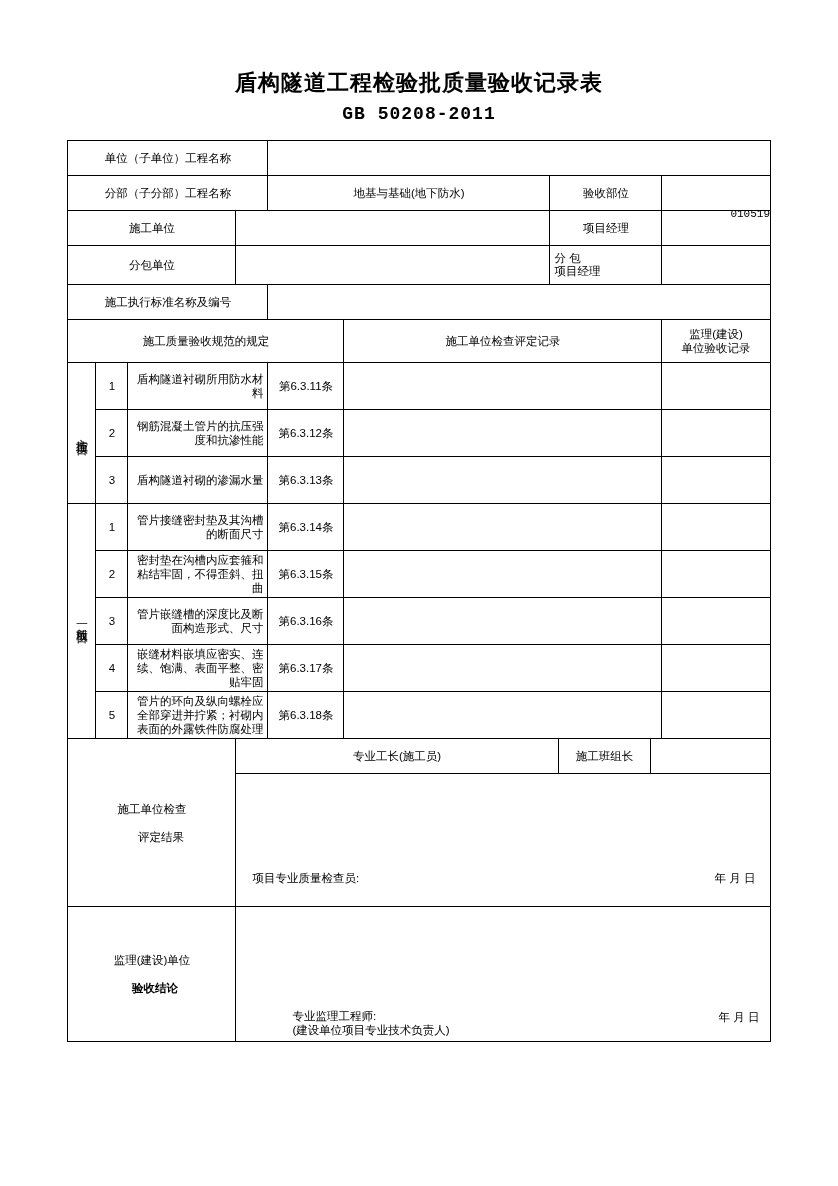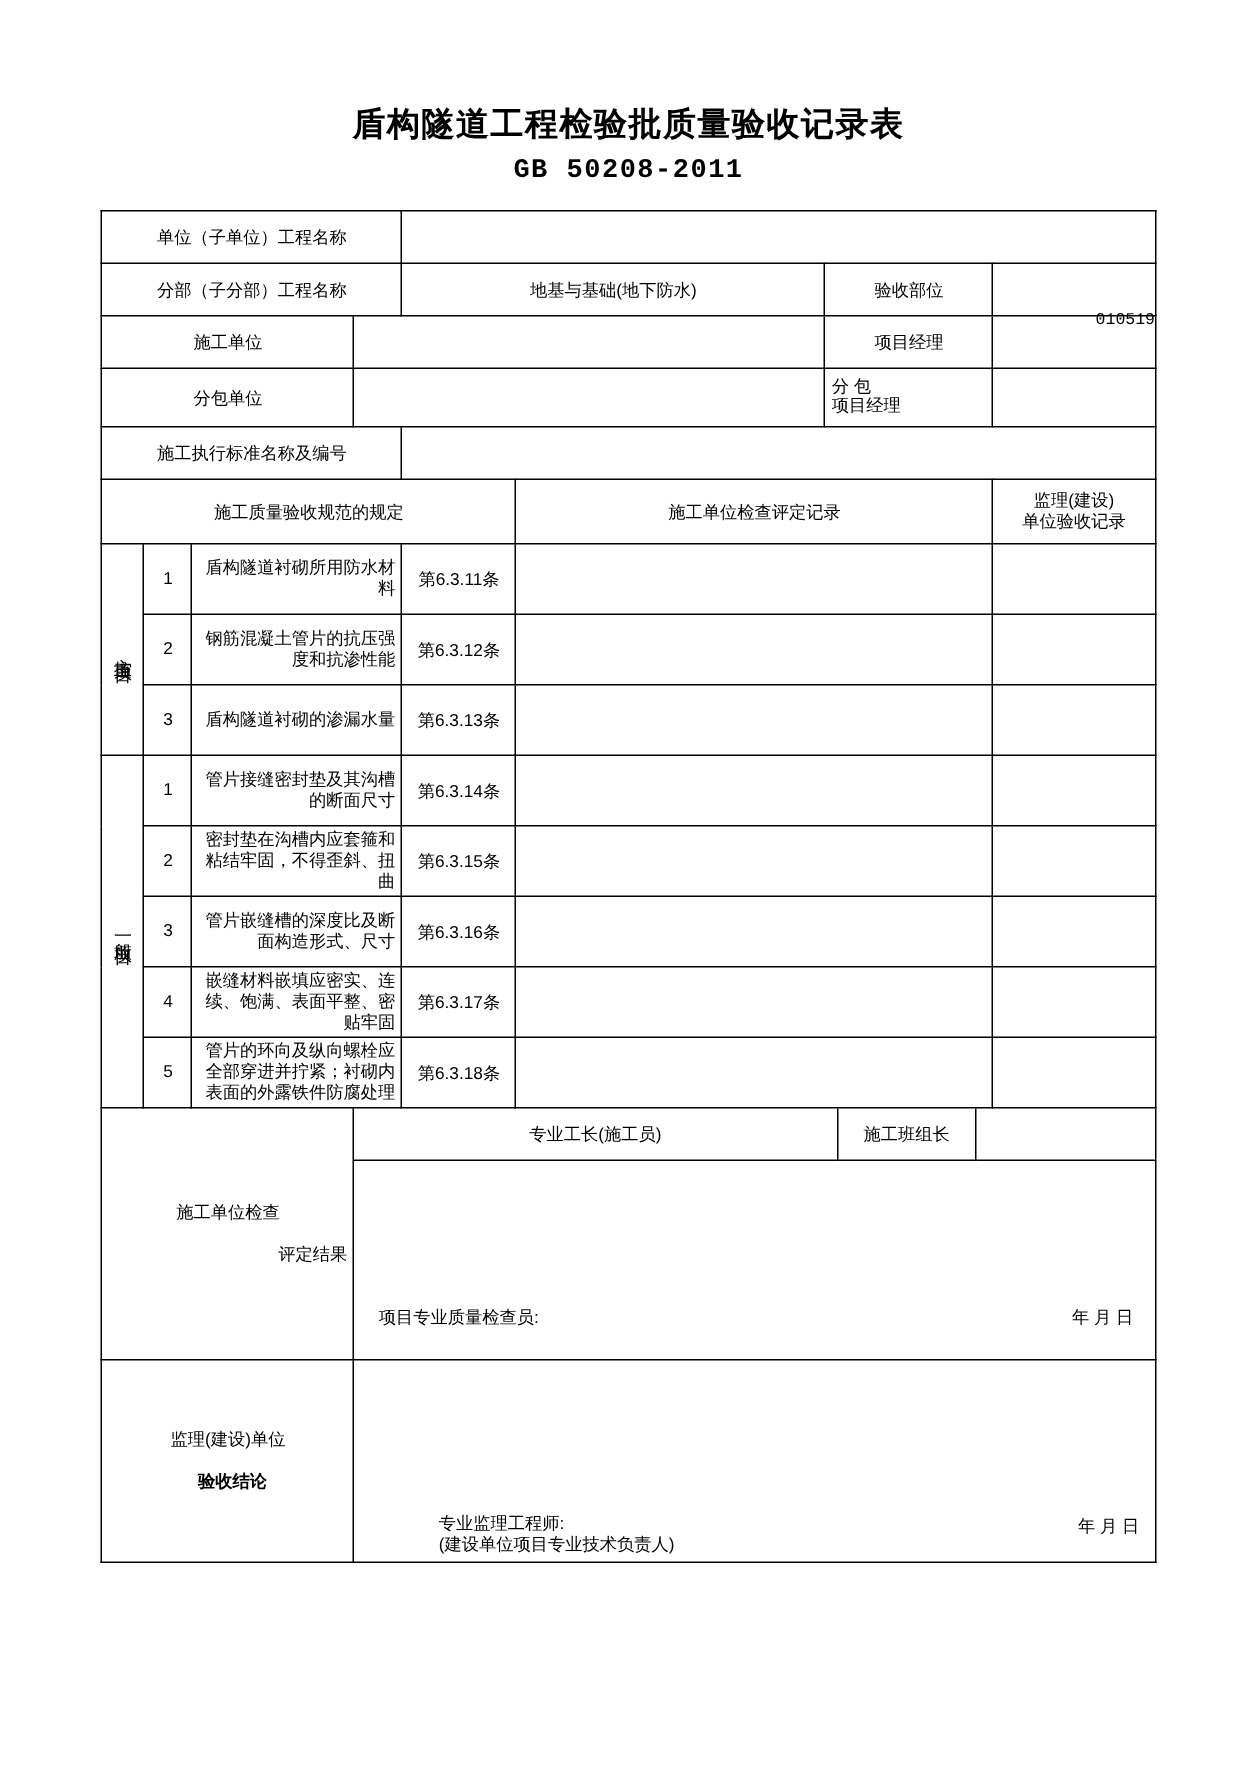--- a/index.html
+++ b/index.html
@@ -249,21 +249,21 @@
       <td class="item-text" colspan="2">管片的环向及纵向螺栓应全部穿进并拧紧；衬砌内表面的外露铁件防腐处理</td>
       <td class="clause">第6.3.18条</td>
       <td colspan="3"></td>
       <td></td>
     </tr>
 
     <tr>
       <td colspan="3" style="height:160px; text-align:center; vertical-align:middle;">
         <div style="line-height:28px;">
           <span style="display:block;text-align:center;">施工单位检查</span>
-          <span style="display:block; padding-left:18px;text-align:right;">评定结果</span>
+          <span style="display:block; padding-left:18px;">评定结果</span>
         </div>
       </td>
       <td colspan="6" class="pad-block">
         <table class="inner-tbl">
           <colgroup>
             <col style="width:298px">
             <col style="width:86px">
             <col style="width:110px">
           </colgroup>
           <tbody>

